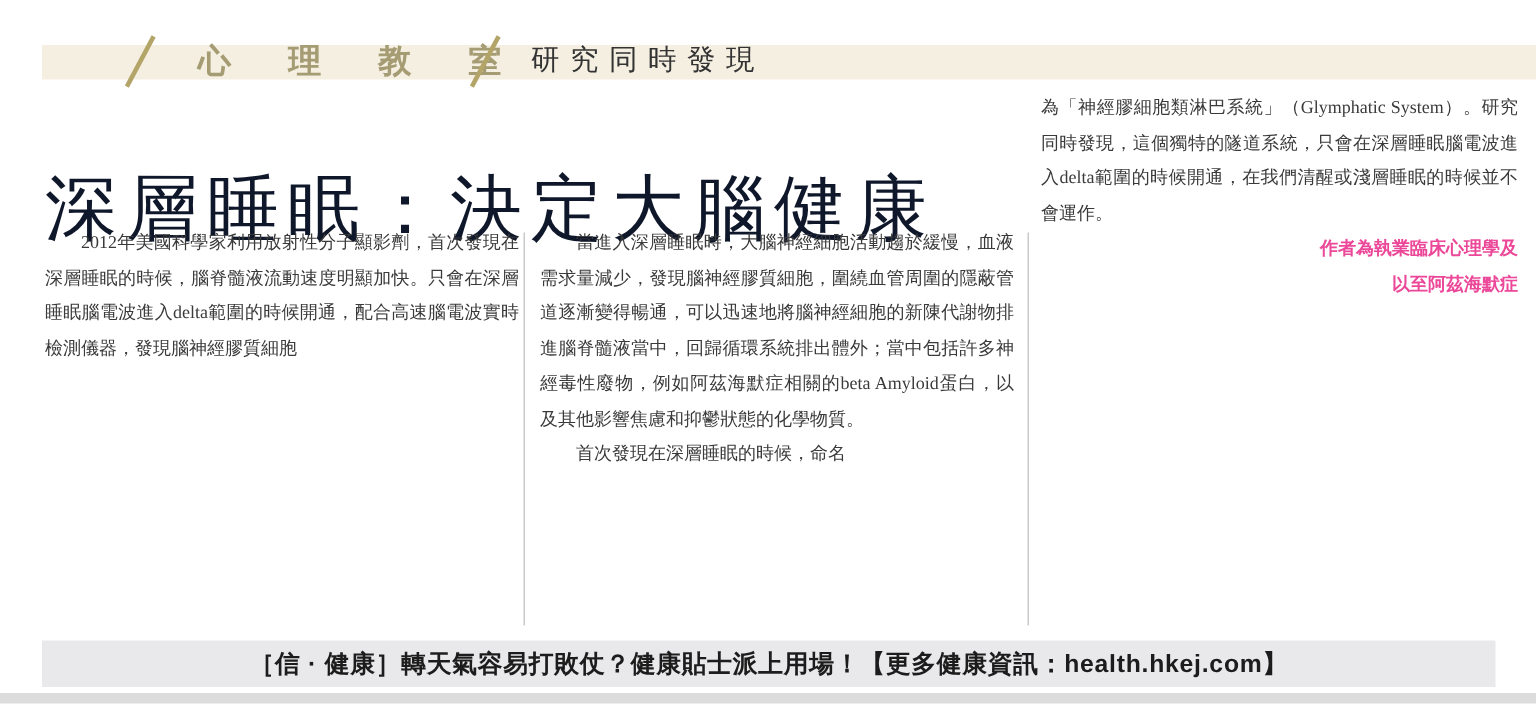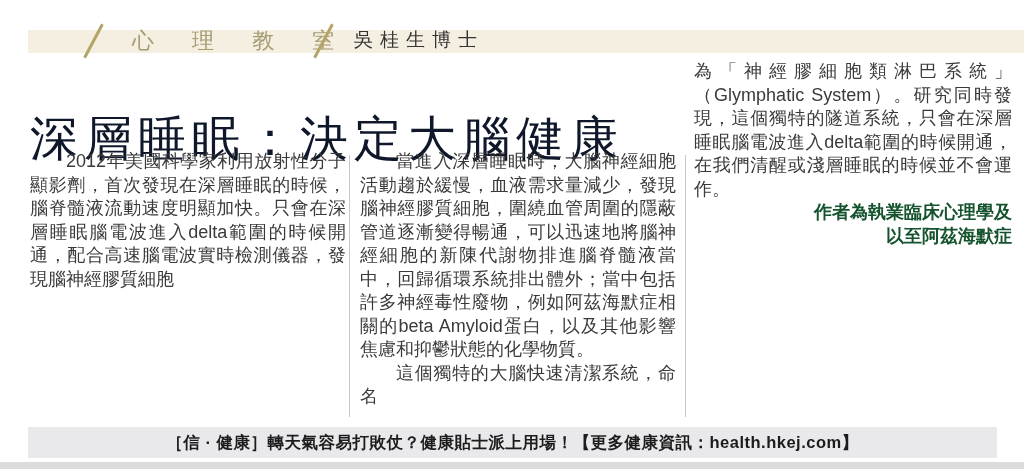--- a/index.html
+++ b/index.html
@@ -23,21 +23,21 @@
   .slash {
     position: absolute;
     width: 3px; height: 38px; top: -8px;
     background: #b3a467;
     transform: rotate(28deg);
   }
   .slash-1 { left: 64px; }
   .slash-2 { left: 294px; }
   .section-title {
     position: absolute; left: 104px; top: -4px;
-    font-size: 22px; font-weight: normal;
+    font-size: 22px; font-weight: bold;
     letter-spacing: 16px; white-space: nowrap;
     color: #a59c74;
   }
   .byline {
     position: absolute; left: 326px; top: -3px;
     font-size: 19px; letter-spacing: 7px; white-space: nowrap;
     color: #333333;
   }
 
   
@@ -46,31 +46,32 @@
     font-family: "Liberation Serif", "DejaVu Serif", serif;
     font-size: 48px; font-weight: 400;
     letter-spacing: 6px; white-space: nowrap;
     color: #0f172a;
     margin-top: 39px;
   }
 
   
   .col {
     position: absolute;
-    font-size: 18px; line-height: 23.5px;
+    font-size: 12px; line-height: 23.5px;
     text-align: justify; text-justify: inter-character;
     color: #3a3a3a;
+    font-family: Liberation Serif, serif;
   }
   .col p { margin: 0; }
   .col p.indent { text-indent: 2em; }
   .col-1 { left: 30px;  top: 150px; width: 316px; }
   .col-2 { left: 360px; top: 150px; width: 316px; }
   .col-3 { left: 694px; top: 60px;  width: 318px; }
   .author-sig {
-    font-weight: bold; text-align: right; color: #14532d;
+    font-weight: bold; text-align: right; color: #ec4899;
   }
 
   .v-divider {
     position: absolute; width: 1px; top: 155px; height: 262px;
     background: #c9c9c9;
   }
   .v-divider-1 { left: 349px; }
   .v-divider-2 { left: 685px; }
 
   
@@ -91,35 +92,35 @@
 </style>
 </head>
 <body>
 
 <div class="page">
 
   <div class="header-band">
     <div class="slash slash-1"></div>
     <div class="section-title">心 理 教 室</div>
     <div class="slash slash-2"></div>
-    <div class="byline">吳桂生博士</div>
+    <div class="byline">研究同時發現</div>
   </div>
 
   <h1 class="headline">深層睡眠：決定大腦健康</h1>
 
   <div class="v-divider v-divider-1"></div>
   <div class="v-divider v-divider-2"></div>
 
   <div class="col col-1">
     <p class="indent">2012年美國科學家利用放射性分子顯影劑，首次發現在深層睡眠的時候，腦脊髓液流動速度明顯加快。只會在深層睡眠腦電波進入delta範圍的時候開通，配合高速腦電波實時檢測儀器，發現腦神經膠質細胞</p>
   </div>
 
   <div class="col col-2">
     <p class="indent">當進入深層睡眠時，大腦神經細胞活動趨於緩慢，血液需求量減少，發現腦神經膠質細胞，圍繞血管周圍的隱蔽管道逐漸變得暢通，可以迅速地將腦神經細胞的新陳代謝物排進腦脊髓液當中，回歸循環系統排出體外；當中包括許多神經毒性廢物，例如阿茲海默症相關的beta Amyloid蛋白，以及其他影響焦慮和抑鬱狀態的化學物質。</p>
-    <p class="indent">這個獨特的大腦快速清潔系統，命名</p>
+    <p class="indent">首次發現在深層睡眠的時候，命名</p>
   </div>
 
   <div class="col col-3">
     <p>為「神經膠細胞類淋巴系統」（Glymphatic System）。研究同時發現，這個獨特的隧道系統，只會在深層睡眠腦電波進入delta範圍的時候開通，在我們清醒或淺層睡眠的時候並不會運作。</p>
     <p class="author-sig">作者為執業臨床心理學及</p>
     <p class="author-sig">以至阿茲海默症</p>
   </div>
 
   <div class="footer-bar">
     <span class="footer-text">［信 · 健康］轉天氣容易打敗仗？健康貼士派上用場！【更多健康資訊：health.hkej.com】</span>

